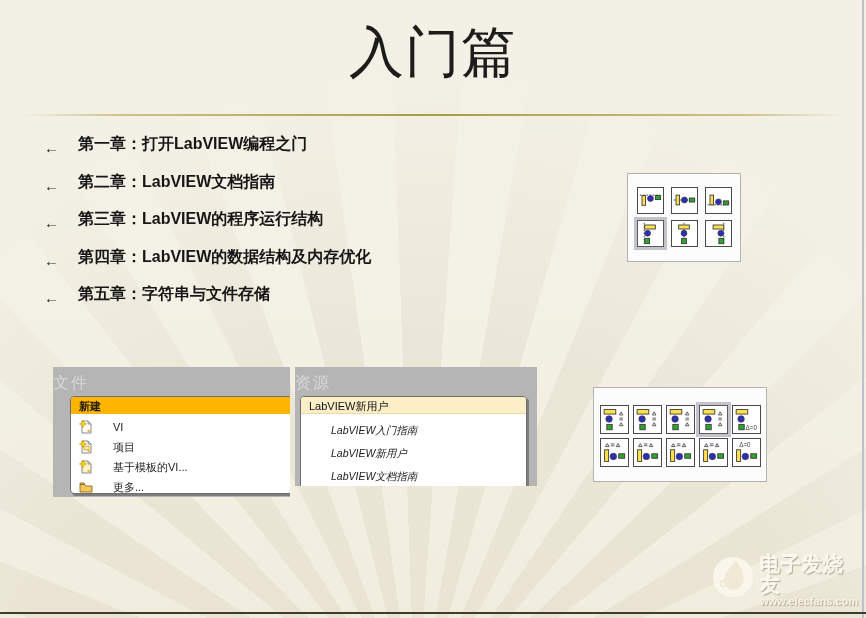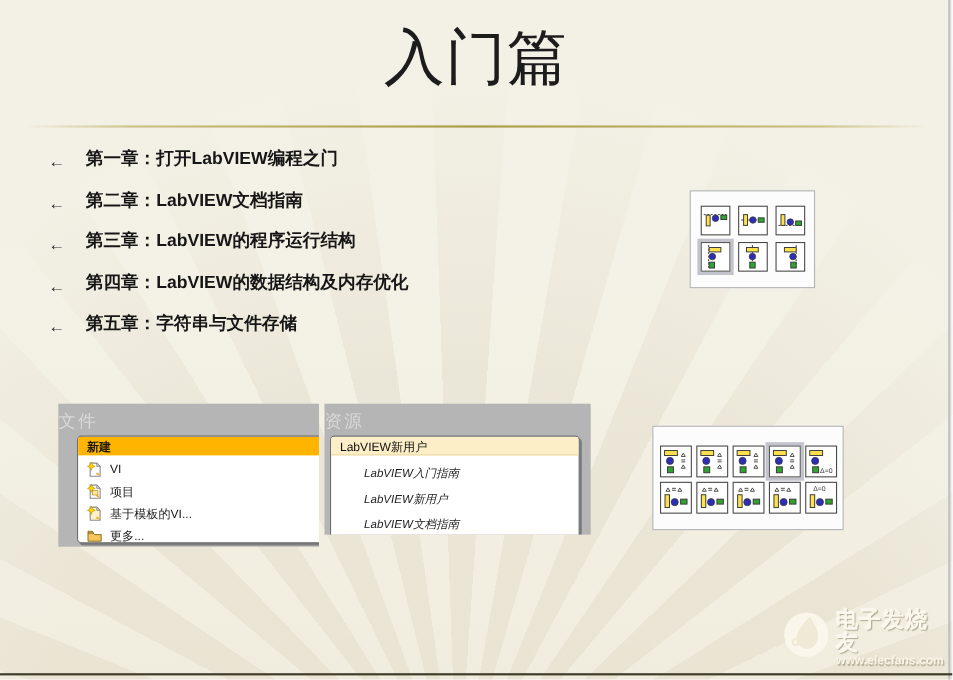--- a/index.html
+++ b/index.html
@@ -34,21 +34,21 @@
   #file-card{left:17px;top:29px;width:221px;height:96px;}
   #res-card{left:5px;top:29px;width:225px;height:110px;border-radius:4px 4px 0 0;}
   .sec-orange{height:17px;background:#ffb400;font-size:11px;font-weight:700;color:#221c00;
     padding:2px 0 0 8px;box-sizing:border-box;}
   .sec-cream{height:17px;background:#fceec6;border-bottom:1px solid #ead9a4;
     font-size:11px;font-weight:400;color:#111;padding:2px 0 0 8px;box-sizing:border-box;}
   .menu-rows{padding-top:3px;}
   .menu-row{display:flex;align-items:center;height:20px;padding-left:8px;cursor:default;}
   .menu-row .mi{width:14px;height:14px;margin-right:7px;flex:0 0 14px;}
   .menu-row .mi svg{display:block;}
-  .menu-row .ml{font-size:11px;color:#222;}
+  .menu-row .ml{font-size:11px;color:#222;margin-left:13px;}
   .res-rows{padding-top:5px;font-style:italic;}
   .res-row{height:23px;padding-left:30px;font-size:10.5px;color:#222;display:flex;align-items:center;}
 
   
   .palette{position:absolute;background:#fcfcfc;border:1px solid #b2b2b2;box-sizing:border-box;}
   #align-palette{left:627px;top:173px;width:114px;height:89px;padding:13px 9px;}
   #align-palette .grid{display:grid;grid-template-columns:repeat(3,27px);gap:6px 7px;}
   #dist-palette{left:593px;top:387px;width:174px;height:95px;padding:17px 6px 13px;}
   #dist-palette .grid{display:grid;grid-template-columns:repeat(5,29px);gap:4px 4px;}
   .tile{background:#fff;border:1.5px solid #4a4a4a;box-sizing:border-box;}

